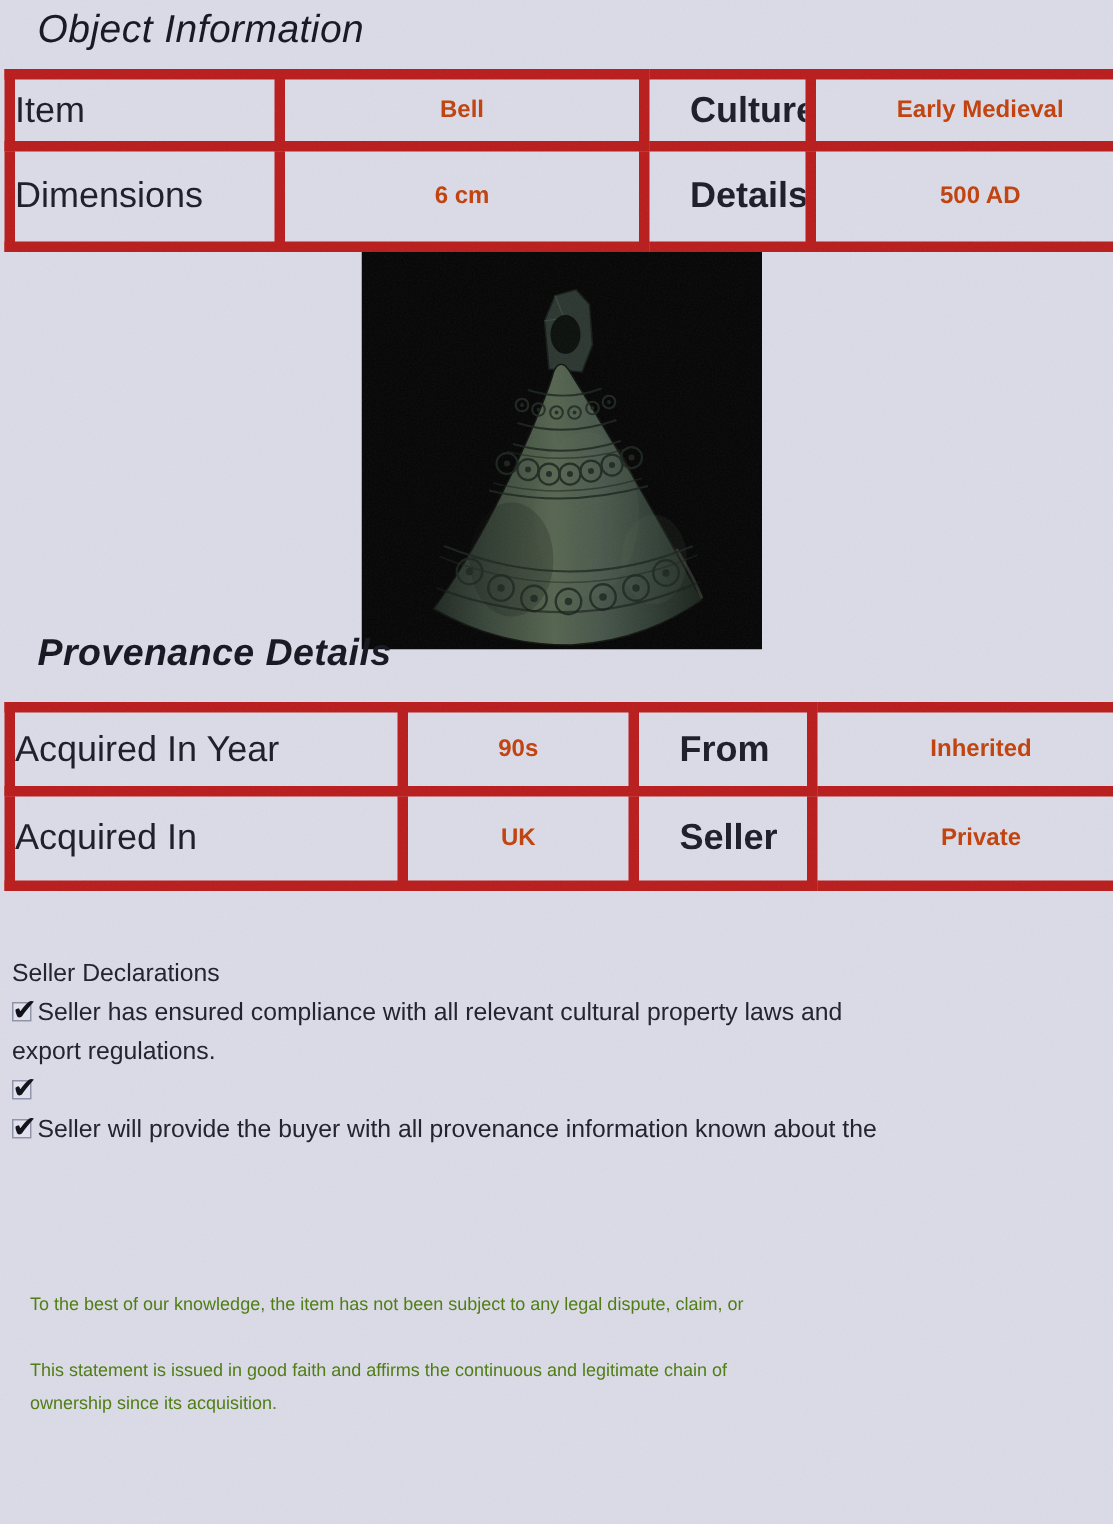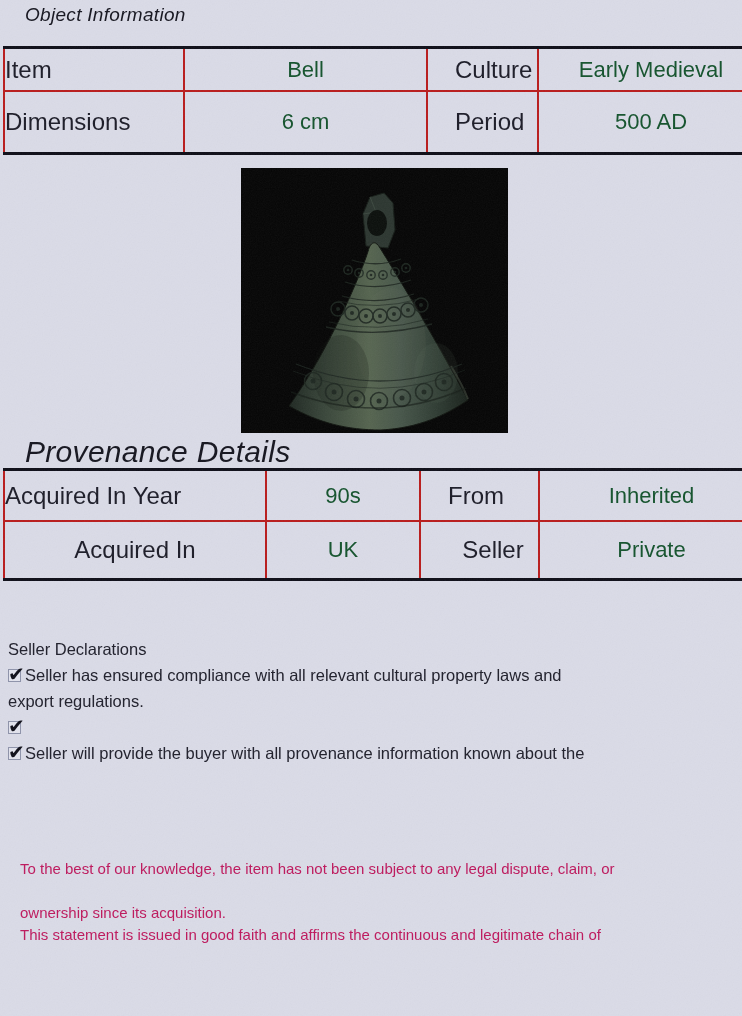--- a/index.html
+++ b/index.html
@@ -8,56 +8,56 @@
     background:#dadbe7;
     font-family:"Liberation Sans",sans-serif;
     color:#1b1b26;
   }
   .abs{position:absolute;}
   
   .sec-title{
     font-style:italic;font-weight:500;letter-spacing:.3px;color:#15151f;
     white-space:nowrap;
   }
-  #title-object{left:25px;top:4px;font-size:19px;}
-  #title-provenance{left:25px;top:435px;font-size:30px;}
+  #title-object{left:25px;top:4px;font-size:26px;}
+  #title-provenance{left:25px;top:421px;font-size:25px;font-weight:bold;}
   
   table.sheet{
     border-collapse:collapse;table-layout:fixed;width:760px;
     background:transparent;
   }
   table.sheet td{
-    border:2px solid #b91c1c;vertical-align:middle;padding:0;
+    border:7px solid #b91c1c;vertical-align:middle;padding:0;
     overflow:hidden;
   }
   table.sheet{border-top:3px solid #0e0e18;border-bottom:3px solid #0e0e18;}
   td.lbl{
     font-size:24px;font-weight:400;color:#1c1c28;
     text-align:left;padding-left:24px;
   }
-  td.lbl.c3{padding-left:27px;}
+  td.lbl.c3{padding-left:27px;font-weight:bold;}
   td.val{
-    font-size:22px;font-weight:400;color:#14532d;text-align:center;
+    font-size:16px;font-weight:700;color:#c2410c;text-align:center;
   }
   #table-object{left:3px;top:46px;}
   #table-object tr:nth-child(1) td{height:41px;}
   #table-object tr:nth-child(2) td{height:60px;}
   #table-provenance{left:3px;top:468px;}
   #table-provenance tr:nth-child(1) td{height:49px;}
-  #table-provenance tr:nth-child(2) td{height:56px;text-align:center;}
+  #table-provenance tr:nth-child(2) td{height:56px;}
   
   #bell-photo{left:241px;top:168px;width:267px;height:265px;}
   
   #declarations{left:8px;top:636px;width:722px;font-size:16.5px;line-height:26px;color:#20202c;}
   .dline{white-space:nowrap;}
   .cb{position:relative;display:inline-block;width:14px;height:13px;margin-right:3px;vertical-align:-1px;}
   .cb-box{position:absolute;left:0;bottom:0;width:11px;height:11px;border:1.7px solid #8e93aa;background:rgba(250,250,255,.25);}
   .cb-mark{position:absolute;left:0;bottom:-2px;font-size:20px;line-height:1;font-weight:700;color:#0e0e18;font-family:"DejaVu Sans",sans-serif;}
   
-  #legal{left:20px;top:858px;width:714px;font-size:15px;line-height:22px;color:#be185d;}
+  #legal{left:20px;top:858px;width:714px;font-size:12px;line-height:22px;color:#4d7c0f;}
   #legal p{margin:0 0 22px 0;}
   .lline{display:block;white-space:nowrap;}
   
   #grain{left:0;top:0;width:742px;height:1016px;pointer-events:none;}
 </style>
 </head>
 <body>
 
 <div class="abs sec-title" id="title-object">Object Information</div>
 
@@ -71,21 +71,21 @@
   <tbody>
       <tr>
     <td class="lbl">Item</td>
     <td class="val">Bell</td>
     <td class="lbl c3">Culture</td>
     <td class="val">Early Medieval</td>
   </tr>
   <tr>
     <td class="lbl">Dimensions</td>
     <td class="val">6 cm</td>
-    <td class="lbl c3">Period</td>
+    <td class="lbl c3">Details</td>
     <td class="val">500 AD</td>
   </tr>
 </tbody>
   </table>
 
 <svg class="abs" id="bell-photo" viewBox="0 0 267 265" xmlns="http://www.w3.org/2000/svg" role="img">
   <defs>
     <linearGradient id="bz" x1="0" y1="0" x2="1" y2="0">
       <stop offset="0" stop-color="#1f2822"></stop>
       <stop offset="0.2" stop-color="#39463a"></stop>
@@ -219,22 +219,22 @@
       <span class="cb"><span class="cb-box"></span><span class="cb-mark">✔</span></span><span>Seller will provide the buyer with all provenance information known about the</span>
     </div>
   </div>
 </div>
 
 <div class="abs" id="legal">
   <p>
     <span class="lline">To the best of our knowledge, the item has not been subject to any legal dispute, claim, or</span>
   </p>
   <p>
+    <span class="lline">This statement is issued in good faith and affirms the continuous and legitimate chain of</span>
     <span class="lline">ownership since its acquisition.</span>
-    <span class="lline">This statement is issued in good faith and affirms the continuous and legitimate chain of</span>
   </p>
 </div>
 
 <svg class="abs" id="grain" xmlns="http://www.w3.org/2000/svg">
   <filter id="noiseF">
     <feTurbulence type="fractalNoise" baseFrequency="0.85" numOctaves="2" stitchTiles="stitch"></feTurbulence>
     <feColorMatrix type="saturate" values="0"></feColorMatrix>
   </filter>
   <rect width="742" height="1016" filter="url(#noiseF)" opacity="0.06"></rect>
 </svg>

